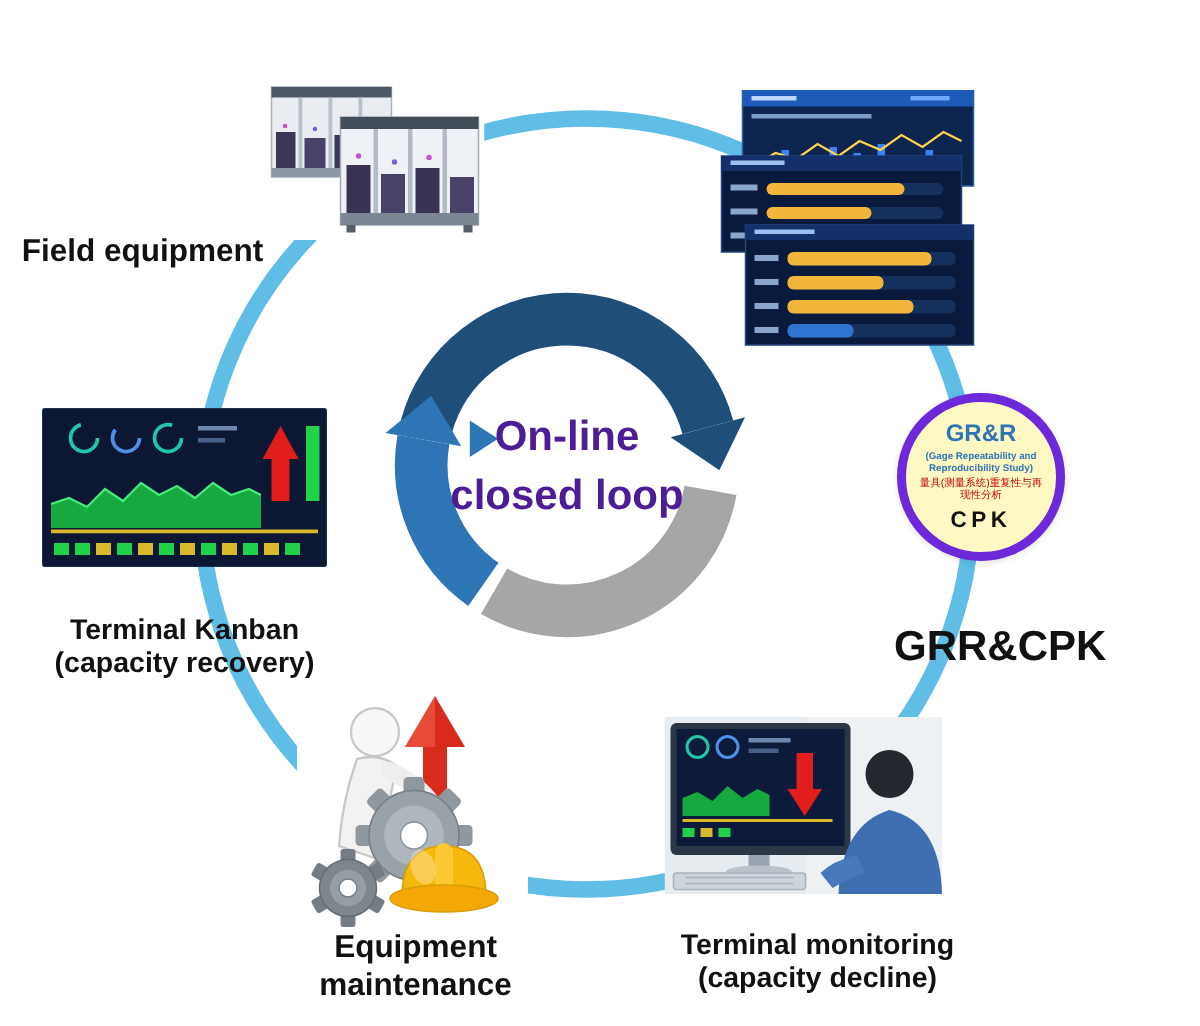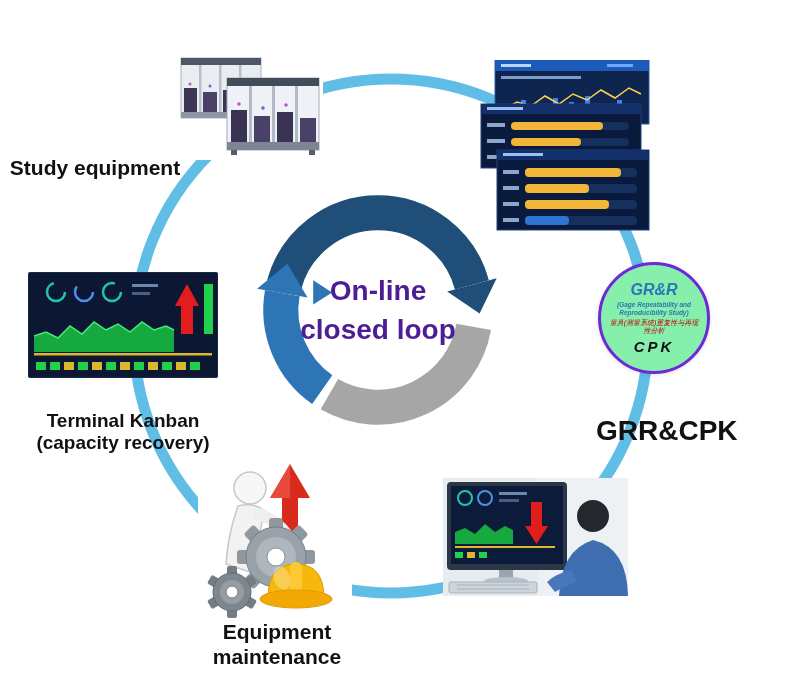--- a/index.html
+++ b/index.html
@@ -28,25 +28,25 @@
     text-align:center;font-weight:bold;font-size:28px;line-height:1.4;
     color:#4c1d95;pointer-events:none;
   }
 
   .img-box{position:absolute;}
   .img-box svg{display:block;width:100%;height:100%;}
 
   .grr-badge{
     position:absolute;left:598px;top:262px;width:112px;height:112px;
     border-radius:50%;
-    background:#86efac;
-    border:3px solid #6d28d9;
+    background:#fef9c3;
+    border:6px solid #6d28d9;
     box-shadow:0 1px 4px rgba(0,0,0,0.12);
     display:flex;flex-direction:column;align-items:center;justify-content:center;
-    text-align:center;box-sizing:border-box;padding:6px;font-style:italic;
+    text-align:center;box-sizing:border-box;padding:6px;
   }
   .grr-title{color:#2E75B6;font-weight:bold;font-size:16px;line-height:1.1;}
   .grr-sub{color:#2E75B6;font-weight:bold;font-size:6.5px;line-height:1.25;margin-top:2px;}
   .grr-zh{color:#C00000;font-size:7px;line-height:1.2;margin-top:2px;}
   .grr-cpk{color:#111111;font-weight:bold;font-size:15px;letter-spacing:3px;margin-top:2px;}
 </style>
 </head>
 <body>
 
 <div class="stage">
@@ -284,20 +284,22 @@
   </div>
 
   <div class="grr-badge">
     <div class="grr-title">GR&amp;R</div>
     <div class="grr-sub prelines">(Gage Repeatability and
 Reproducibility Study)</div>
     <div class="grr-zh">量具(测量系统)重复性与再现性分析</div>
     <div class="grr-cpk">CPK</div>
   </div>
 
-  <div class="node-label lbl-field prelines">Study equipment</div>
+  <div class="node-label lbl-field prelines">Field equipment</div>
   <div class="node-label lbl-grr prelines">GRR&amp;CPK</div>
   <div class="node-label lbl-kanban prelines">Terminal Kanban
 (capacity recovery)</div>
   <div class="node-label lbl-maint prelines">Equipment
 maintenance</div>
+  <div class="node-label lbl-monitor prelines">Terminal monitoring
+(capacity decline)</div>
 
 </div>
 
 </body></html>

